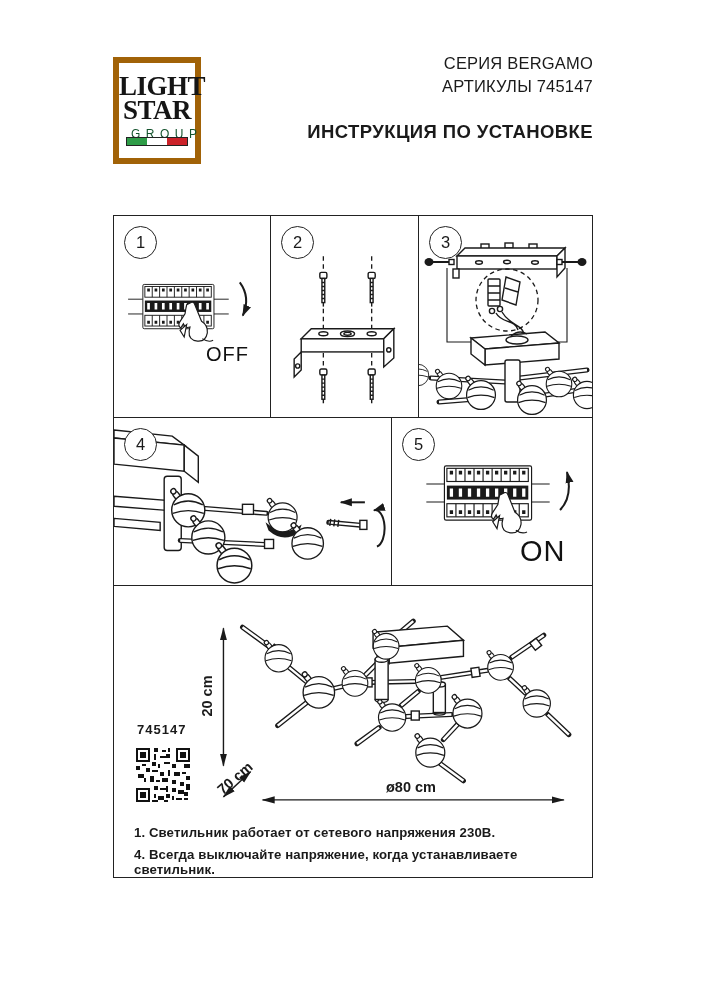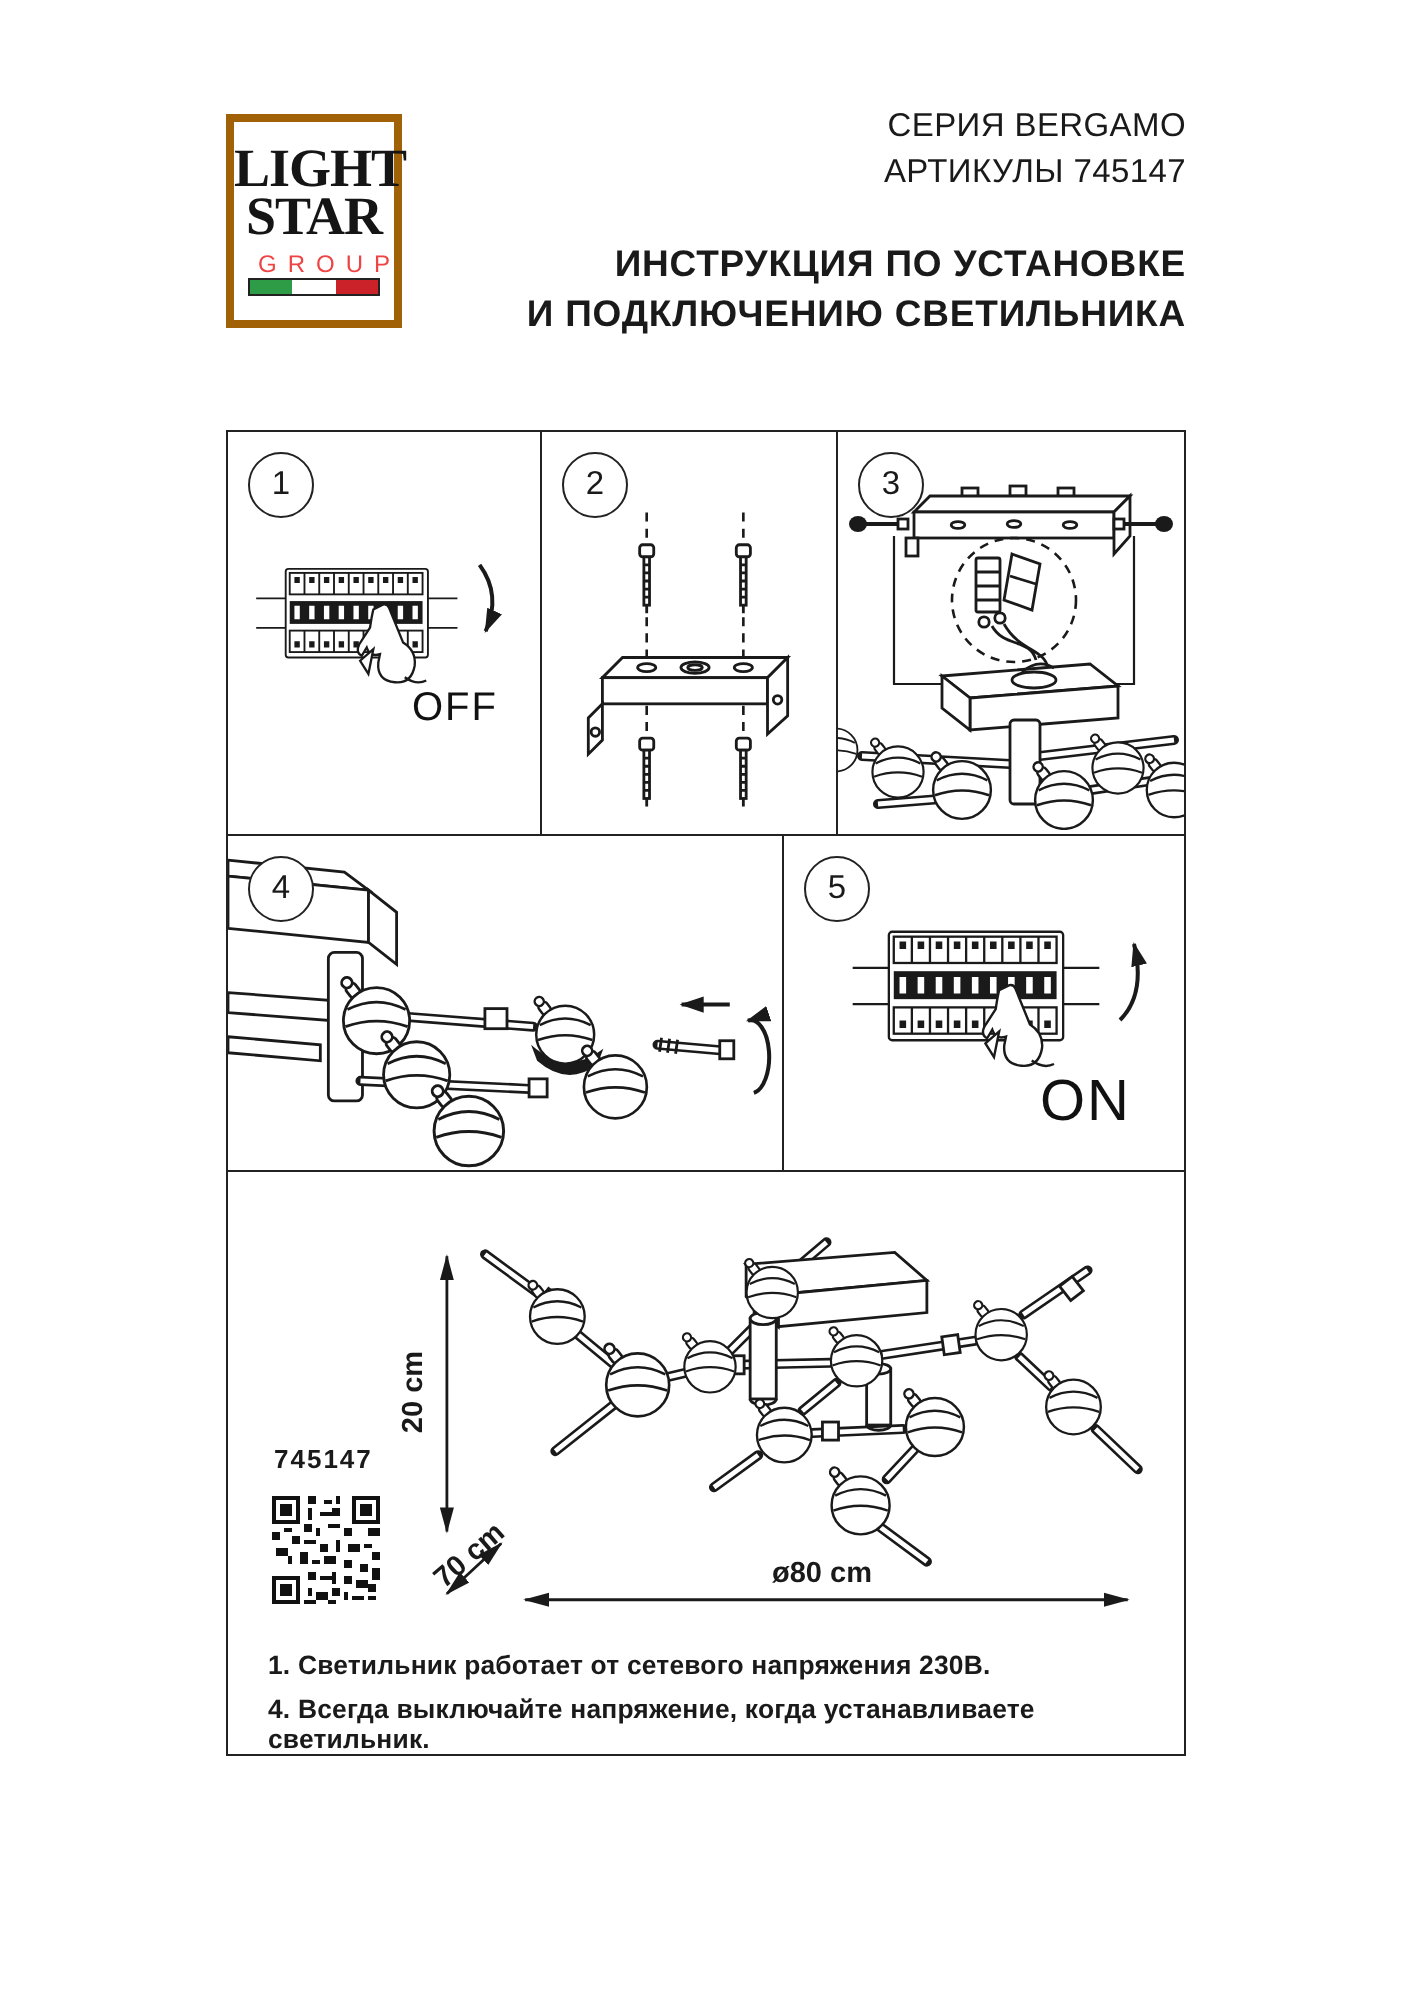--- a/index.html
+++ b/index.html
@@ -1,24 +1,24 @@
 <!DOCTYPE html>
 <html><head>
 <meta charset="utf-8">
 <style>
   html,body{margin:0;padding:0;background:#fff;}
   .page{position:relative;width:707px;height:1000px;background:#fff;overflow:hidden;
         font-family:"Liberation Sans",sans-serif;color:#1a1a1a;}
   
-  .logo{position:absolute;left:113px;top:57px;width:88px;height:107px;border:4px solid #a16207;
+  .logo{position:absolute;left:113px;top:57px;width:88px;height:107px;border:6px solid #a16207;
         box-sizing:border-box;text-align:center;background:#fff;}
   .logo-word{font-family:"Liberation Serif",serif;font-weight:bold;font-size:27px;line-height:24px;
         letter-spacing:-.5px;color:#151515;}
   .logo-word.first{margin-top:11px;}
-  .logo-group{font-size:12px;letter-spacing:5.5px;margin-top:5px;margin-left:12px;color:#ef4444;font-weight:500;}
+  .logo-group{font-size:12px;letter-spacing:5.5px;margin-top:5px;margin-left:12px;color:#14532d;font-weight:500;}
   .flag{position:absolute;left:7px;right:7px;bottom:12px;height:7px;border:1px solid #222;display:flex;}
   .flag span{flex:1;}
   .hdr-right{position:absolute;right:114px;top:52px;text-align:right;}
   .hdr-series{font-size:16.5px;font-weight:normal;line-height:23px;letter-spacing:.2px;}
   .hdr-title{position:absolute;right:114px;top:120px;text-align:right;font-size:18.5px;font-weight:bold;
         line-height:24.5px;letter-spacing:.4px;white-space:nowrap;margin-left:36px;}
   
   .grid{position:absolute;left:113px;top:215px;width:480px;height:663px;border:1.6px solid #222;
         box-sizing:border-box;display:flex;flex-direction:column;}
   .row{display:flex;box-sizing:border-box;}
@@ -107,21 +107,20 @@
         <span style="background:#cb2229"></span>
     </div>
   </div>
 
   <div class="hdr-right">
     <div class="hdr-series">СЕРИЯ BERGAMO</div>
     <div class="hdr-series">АРТИКУЛЫ 745147</div>
   </div>
   <div class="hdr-title">
     <div>ИНСТРУКЦИЯ ПО УСТАНОВКЕ</div>
-    <div>И ПОДКЛЮЧЕНИЮ СВЕТИЛЬНИКА</div>
   </div>
 
   <div class="grid">
 
     <div class="row row1">
 
       <div class="cell brd" style="width:157px">
         <div class="badge">1</div>
         <svg class="fig" viewBox="0 0 155 199">
           <defs>

